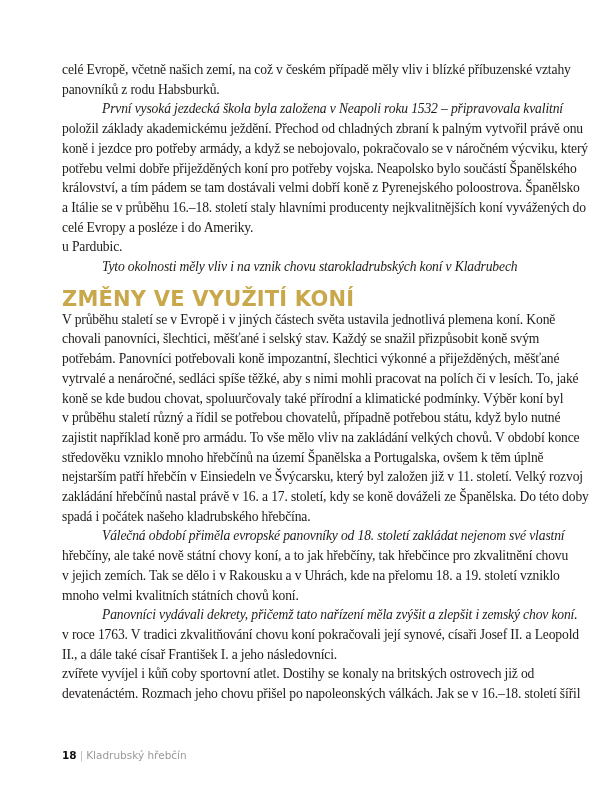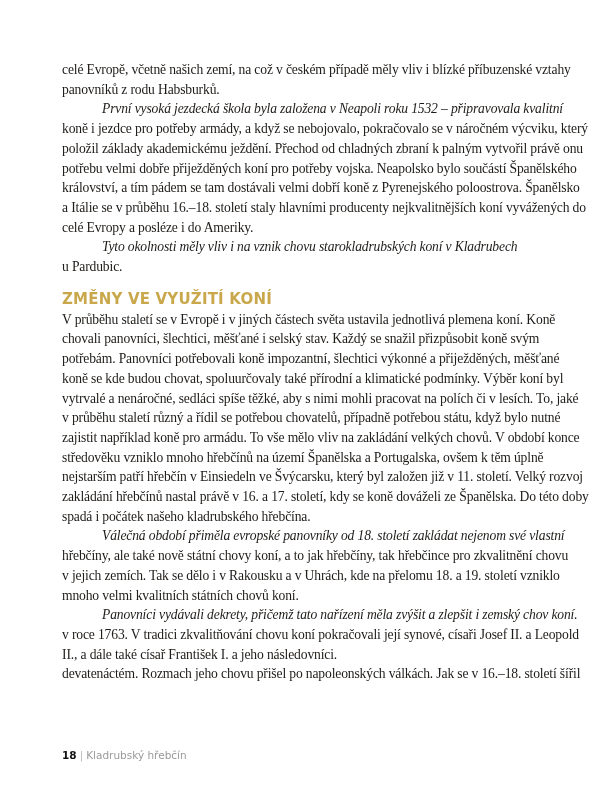--- a/index.html
+++ b/index.html
@@ -9,21 +9,21 @@
       position: absolute; left: 62px; top: 60px; width: 490px;
       font-family: "Liberation Serif", "DejaVu Serif", serif;
       font-size: 13.6px; line-height: 19.7px; color: #1e1b18;
       letter-spacing: -0.15px;
     }
     .line { display: block; white-space: nowrap; }
     .indent { padding-left: 40px; font-style: italic; }
     .heading {
       display: block; margin-top: 12px; margin-bottom: 1px;
       font-family: "DejaVu Sans", "Liberation Sans", sans-serif;
-      font-weight: bold; font-size: 15px; line-height: 20px;
+      font-weight: bold; font-size: 21px; line-height: 20px;
       color: #c9a84c; letter-spacing: 0.2px;
     }
     .footer {
       position: absolute; left: 62px; top: 749px;
       font-family: "DejaVu Sans", "Liberation Sans", sans-serif;
       font-size: 10.5px; color: #9a9a9a;
     }
     .footer .num { color: #111; font-weight: bold; margin-top: 13px; }
     .footer .sep { color: #bbb; margin: 0 3px; }
   </style>
@@ -33,41 +33,41 @@
 <div class="page">
   <div class="text-block">
 
     <div>
       <span class="line">celé Evropě, včetně našich zemí, na což v českém případě měly vliv i blízké příbuzenské vztahy</span>
       <span class="line">panovníků z rodu Habsburků.</span>
     </div>
 
     <div>
       <span class="line indent">První vysoká jezdecká škola byla založena v Neapoli roku 1532 – připravovala kvalitní</span>
+      <span class="line">položil základy akademickému ježdění. Přechod od chladných zbraní k palným vytvořil právě onu</span>
       <span class="line">koně i jezdce pro potřeby armády, a když se nebojovalo, pokračovalo se v náročném výcviku, který</span>
-      <span class="line">položil základy akademickému ježdění. Přechod od chladných zbraní k palným vytvořil právě onu</span>
       <span class="line">potřebu velmi dobře přiježděných koní pro potřeby vojska. Neapolsko bylo součástí Španělského</span>
       <span class="line">království, a tím pádem se tam dostávali velmi dobří koně z Pyrenejského poloostrova. Španělsko</span>
       <span class="line">a Itálie se v průběhu 16.–18. století staly hlavními producenty nejkvalitnějších koní vyvážených do</span>
       <span class="line">celé Evropy a posléze i do Ameriky.</span>
     </div>
 
     <div>
+      <span class="line">u Pardubic.</span>
       <span class="line indent">Tyto okolnosti měly vliv i na vznik chovu starokladrubských koní v Kladrubech</span>
-      <span class="line">u Pardubic.</span>
     </div>
 
     <h2 class="heading">ZMĚNY VE VYUŽITÍ KONÍ</h2>
 
     <div>
       <span class="line">V průběhu staletí se v Evropě i v jiných částech světa ustavila jednotlivá plemena koní. Koně</span>
       <span class="line">chovali panovníci, šlechtici, měšťané i selský stav. Každý se snažil přizpůsobit koně svým</span>
       <span class="line">potřebám. Panovníci potřebovali koně impozantní, šlechtici výkonné a přiježděných, měšťané</span>
+      <span class="line">vytrvalé a nenáročné, sedláci spíše těžké, aby s nimi mohli pracovat na polích či v lesích. To, jaké</span>
       <span class="line">koně se kde budou chovat, spoluurčovaly také přírodní a klimatické podmínky. Výběr koní byl</span>
-      <span class="line">vytrvalé a nenáročné, sedláci spíše těžké, aby s nimi mohli pracovat na polích či v lesích. To, jaké</span>
       <span class="line">v průběhu staletí různý a řídil se potřebou chovatelů, případně potřebou státu, když bylo nutné</span>
       <span class="line">zajistit například koně pro armádu. To vše mělo vliv na zakládání velkých chovů. V období konce</span>
       <span class="line">středověku vzniklo mnoho hřebčínů na území Španělska a Portugalska, ovšem k těm úplně</span>
       <span class="line">nejstarším patří hřebčín v Einsiedeln ve Švýcarsku, který byl založen již v 11. století. Velký rozvoj</span>
       <span class="line">zakládání hřebčínů nastal právě v 16. a 17. století, kdy se koně dováželi ze Španělska. Do této doby</span>
       <span class="line">spadá i počátek našeho kladrubského hřebčína.</span>
     </div>
 
     <div>
       <span class="line indent">Válečná období přiměla evropské panovníky od 18. století zakládat nejenom své vlastní</span>
@@ -76,20 +76,21 @@
       <span class="line">mnoho velmi kvalitních státních chovů koní.</span>
     </div>
 
     <div>
       <span class="line indent">Panovníci vydávali dekrety, přičemž tato nařízení měla zvýšit a zlepšit i zemský chov koní.</span>
       <span class="line">v roce 1763. V tradici zkvalitňování chovu koní pokračovali její synové, císaři Josef II. a Leopold</span>
       <span class="line">II., a dále také císař František I. a jeho následovníci.</span>
     </div>
 
     <div>
+      <span class="line">zvířete vyvíjel i kůň coby sportovní atlet. Dostihy se konaly na britských ostrovech již od</span>
       <span class="line">devatenáctém. Rozmach jeho chovu přišel po napoleonských válkách. Jak se v 16.–18. století šířil</span>
     </div>
   </div>
 
   <div class="footer">
     <span class="num">18</span><span class="sep">|</span><span>Kladrubský hřebčín</span>
   </div>
 </div>
 
 </body></html>

